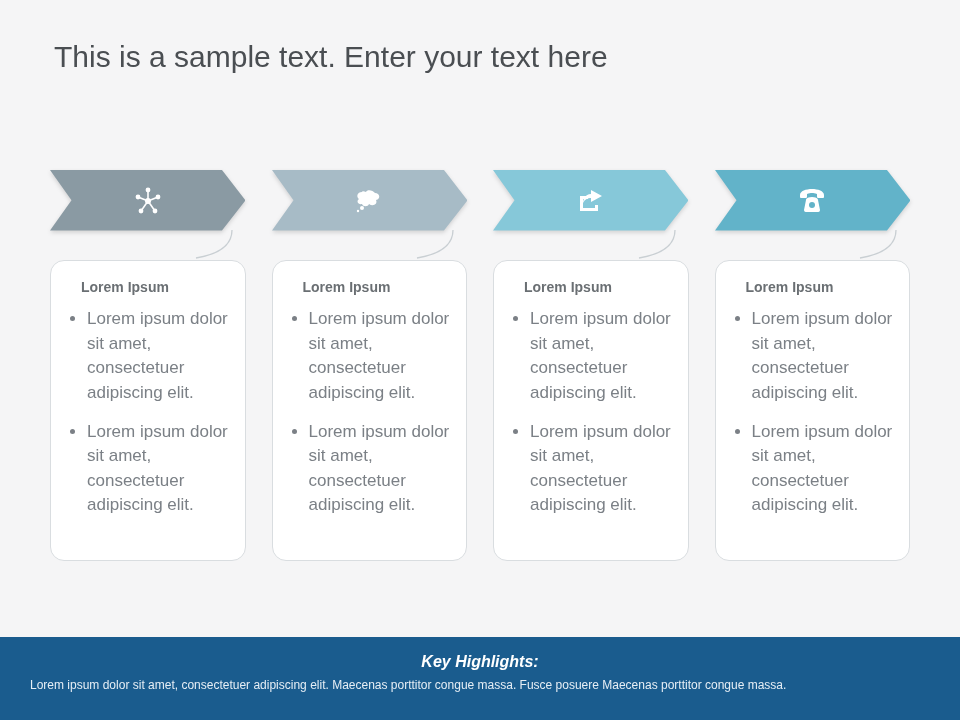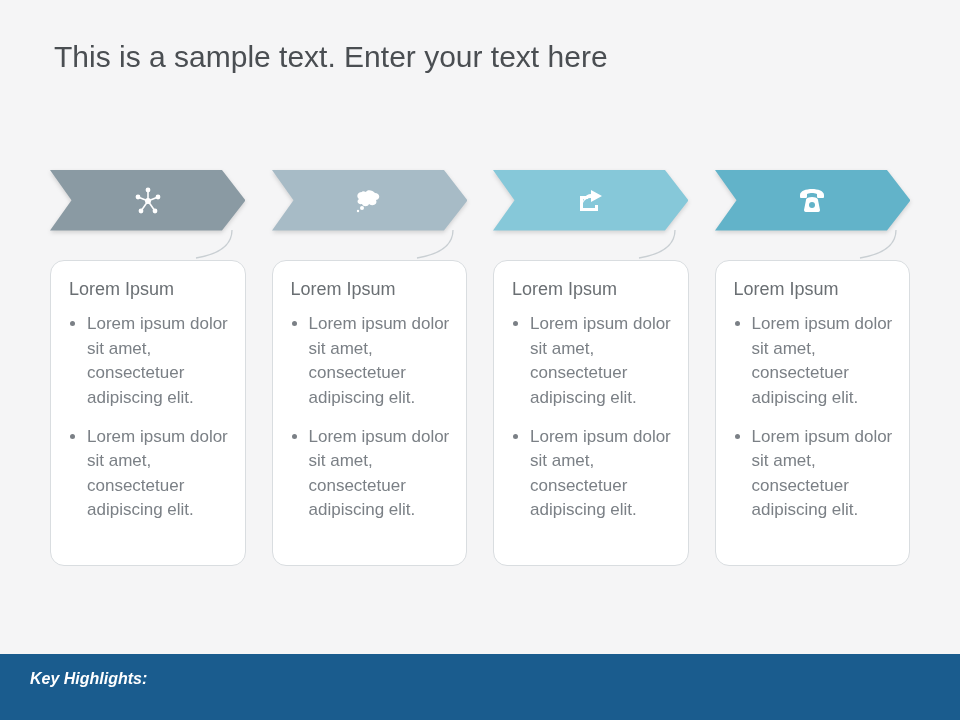--- a/index.html
+++ b/index.html
@@ -53,24 +53,25 @@
   }
   .connector svg { position: absolute; top: -4px; right: 6px; }
   .card {
     background: #fff;
     border: 1px solid #d9dde0;
     border-radius: 14px;
     padding: 18px 14px 28px 18px;
     min-height: 260px;
   }
   .card-title {
-    font-size: 18px;
-    font-weight: 400;
+    font-size: 14px;
+    font-weight: 700;
     color: #6a6f73;
     margin-bottom: 12px;
+    margin-left: 12px;
   }
   .card ul {
     list-style: disc;
     padding-left: 18px;
   }
   .card li {
     font-size: 17px;
     line-height: 1.45;
     color: #7b8086;
     margin-bottom: 14px;
@@ -80,20 +81,21 @@
     left: 0; right: 0; bottom: 0;
     background: #1a5c8e;
     padding: 16px 30px 26px 30px;
     color: #fff;
   }
   .footer-title {
     font-size: 16px;
     font-weight: 700;
     font-style: italic;
     margin-bottom: 6px;
+    text-align: center;
   }
   .footer-body {
     font-size: 12px;
     line-height: 1.45;
     color: #e6eef5;
   }
 </style>
 </head>
 <body>
 
@@ -213,13 +215,14 @@
         <li>Lorem ipsum dolor sit amet, consectetuer adipiscing elit.</li>
         <li>Lorem ipsum dolor sit amet, consectetuer adipiscing elit.</li>
       </ul>
     </div>
   </div>
 
 </div>
 
 <div class="footer">
   <div class="footer-title">Key Highlights:</div>
+  <div class="footer-body">Lorem ipsum dolor sit amet, consectetuer adipiscing elit. Maecenas porttitor congue massa. Fusce posuere Maecenas porttitor congue massa.</div>
 </div>
 
 </body></html>

